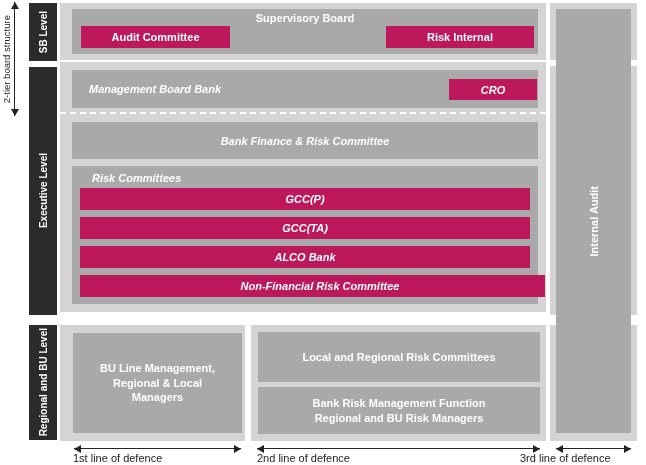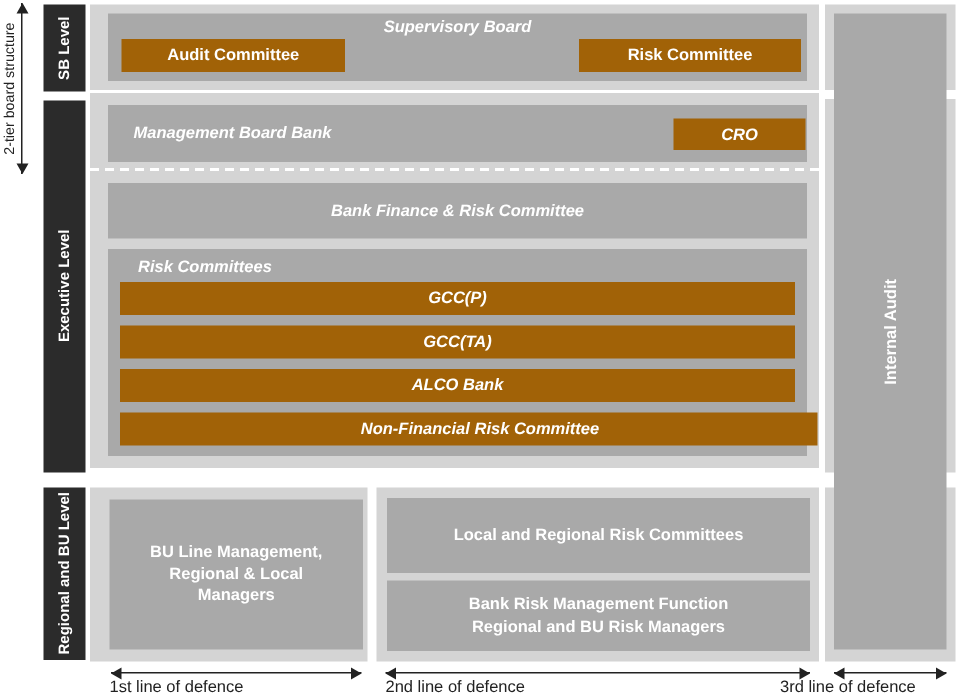--- a/index.html
+++ b/index.html
@@ -3,21 +3,21 @@
 <meta charset="utf-8">
 <style>
   html,body{margin:0;padding:0;background:#ffffff;}
   #canvas{
     position:relative;width:646px;height:465px;background:#ffffff;
     font-family:"Liberation Sans",sans-serif;overflow:hidden;
   }
   .abs{position:absolute;}
   .container{background:#d4d4d4;}
   .box{background:#a9a9a9;}
-  .inner{background:#a16207;}
+  .inner{background:#be185d;}
   .bar{background:#2b2b2b;display:flex;align-items:center;justify-content:center;}
   .vtext{writing-mode:vertical-rl;transform:rotate(180deg);white-space:nowrap;}
   .wlabel{color:#ffffff;font-weight:bold;font-size:11px;}
   .center{display:flex;align-items:center;justify-content:center;text-align:center;}
   .barlabel{color:#ffffff;font-weight:bold;font-size:10px;}
   .dashline{border-top:2px dashed #ffffff;height:0;}
   .harrow{height:0;border-top:1px solid #222222;}
   .harrow::before{content:"";position:absolute;left:0;top:-4px;width:0;height:0;
     border-top:4px solid transparent;border-bottom:4px solid transparent;border-right:7px solid #222222;}
   .harrow::after{content:"";position:absolute;right:0;top:-4px;width:0;height:0;
@@ -45,23 +45,23 @@
   </div>
   <div class="abs bar" style="left:29px;top:67px;width:28px;height:248px;">
     <span class="vtext barlabel">Executive Level</span>
   </div>
   <div class="abs bar" style="left:29px;top:325px;width:28px;height:115px;">
     <span class="vtext barlabel">Regional and BU Level</span>
   </div>
 
   <div class="abs container" style="left:60px;top:3px;width:486px;height:57px;">
     <div class="abs box" style="left:12px;top:6px;width:466px;height:45px;">
-      <div class="abs wlabel" style="left:0;top:3px;width:100%;text-align:center;font-style:italic;">Supervisory Board</div>
+      <div class="abs wlabel" style="left:0;top:3px;width:100%;text-align:center;">Supervisory Board</div>
       <div class="abs inner center wlabel" style="left:9px;top:17px;width:149px;height:22px;">Audit Committee</div>
-      <div class="abs inner center wlabel" style="left:314px;top:17px;width:148px;height:22px;">Risk Committee</div>
+      <div class="abs inner center wlabel" style="left:314px;top:17px;width:148px;height:22px;">Risk Internal</div>
     </div>
   </div>
 
   <div class="abs container" style="left:60px;top:62px;width:486px;height:250px;font-style:italic;">
     <div class="abs box" style="left:12px;top:8px;width:466px;height:38px;">
       <div class="abs wlabel" style="left:17px;top:0;line-height:38px;">Management Board Bank</div>
       <div class="abs inner center wlabel" style="left:377px;top:9px;width:88px;height:21px;">CRO</div>
     </div>
     <div class="abs dashline" style="left:0;top:50px;width:486px;"></div>
     <div class="abs box center wlabel" style="left:12px;top:60px;width:466px;height:37px;">Bank Finance &amp; Risk Committee</div>

